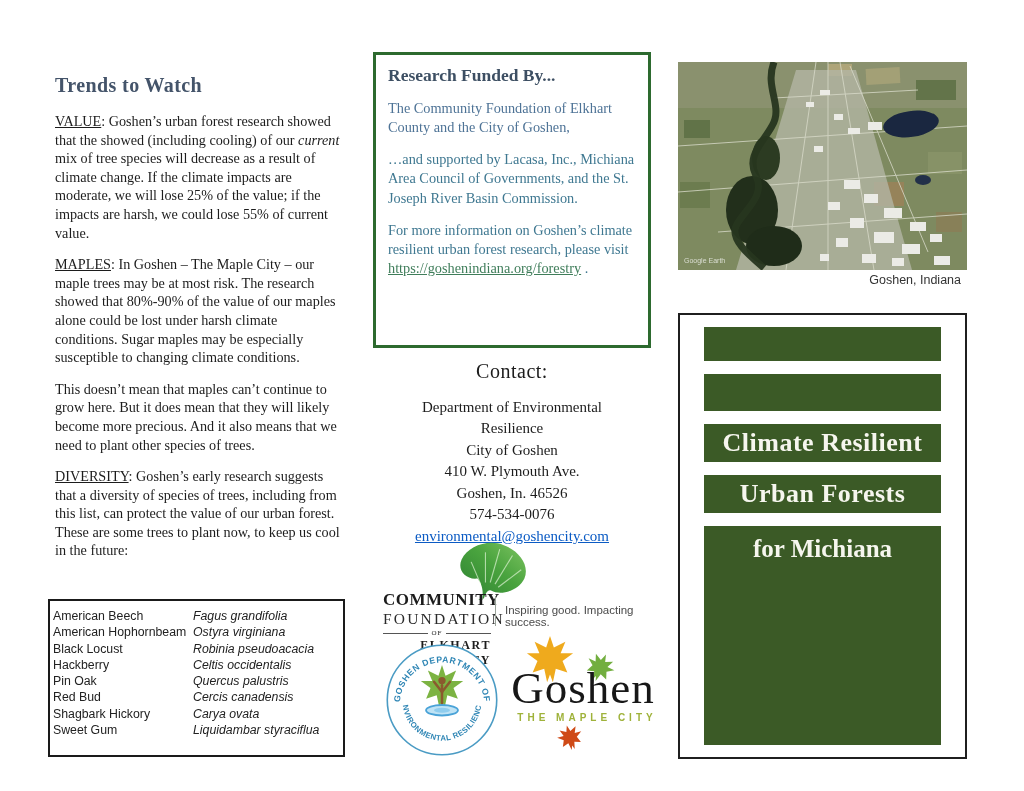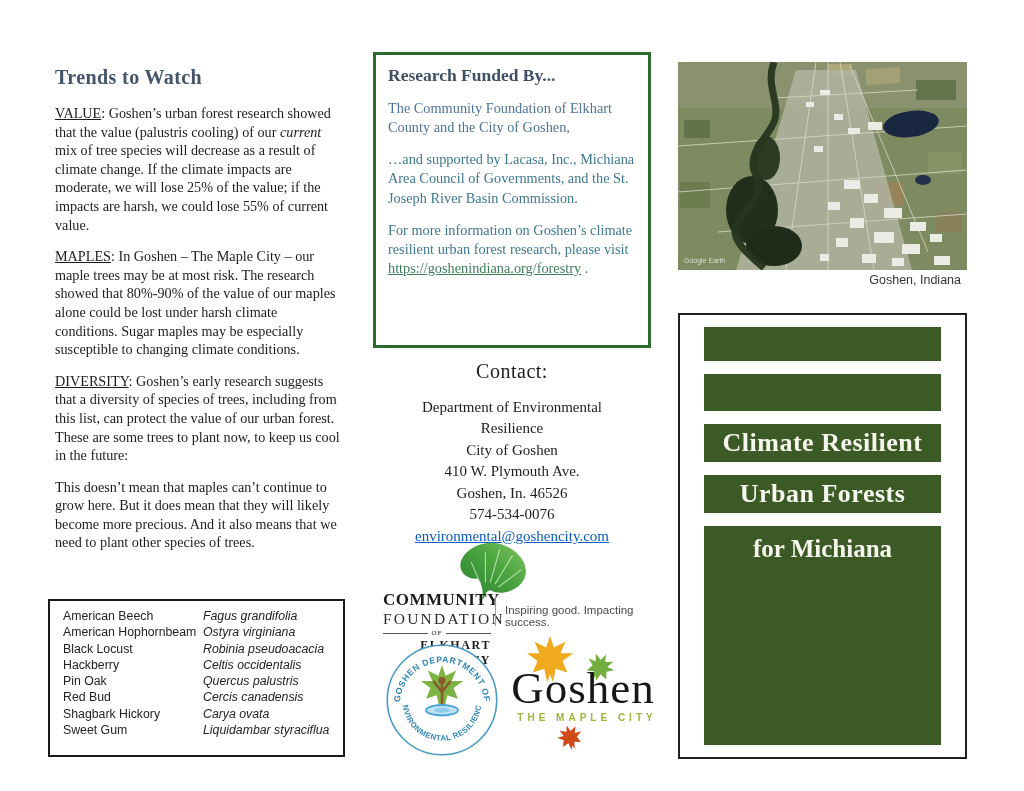--- a/index.html
+++ b/index.html
@@ -4,32 +4,32 @@
 <style>
   * { margin:0; padding:0; box-sizing:border-box; }
   html,body { background:#e9e9e9; }
   #page {
     position:relative; width:1024px; height:791px; background:#ffffff;
     font-family:"Liberation Serif","DejaVu Serif",serif; overflow:hidden;
     margin:0 auto;
   }
 
   
-  .left-col { position:absolute; left:55px; top:66px; width:288px; color:#1c1c1c; }
+  .left-col { position:absolute; left:55px; top:74px; width:288px; color:#1c1c1c; }
   .trends-heading {
     font-size:20px; font-weight:bold; color:#44546a; letter-spacing:.4px;
     margin-bottom:15px;
   }
   .left-col p { font-size:14.2px; line-height:1.31; margin-bottom:13px; }
   .lead { text-decoration:underline; }
   .ital { font-style:italic; }
 
   .tree-box {
     position:absolute; left:48px; top:599px; width:297px; height:158px;
-    border:2px solid #1a1a1a; background:#fff; padding:7px 6px 0 13px;
+    border:2px solid #1a1a1a; background:#fff; padding:7px 6px 0 3px;
     font-family:"Liberation Sans","DejaVu Sans",sans-serif; font-size:12.3px;
     color:#222;
   }
   .tree-row { display:flex; line-height:16.3px; }
   .tree-common { width:140px; flex:0 0 140px; }
   .tree-sci { font-style:italic; }
 
   
   .research-box {
     position:absolute; left:373px; top:52px; width:278px; height:296px;
@@ -99,24 +99,24 @@
   .bar-fill { flex:1; display:block; text-align:center; padding-top:9px;
     color:#f6f6ee; font-weight:bold; font-size:25px; }
 </style>
 </head>
 <body>
 
 <div id="page">
 
   <div class="left-col">
     <div class="trends-heading">Trends to Watch</div>
-    <p><span class="lead">VALUE</span><span>: Goshen’s urban forest research showed that the value (palustris cooling) of our </span><span class="ital">current</span><span> mix of tree species will decrease as a result of climate change. If the climate impacts are moderate, we will lose 25% of the value; if the impacts are harsh, we could lose 55% of current value.</span></p>
+    <p><span class="lead">VALUE</span><span>: Goshen’s urban forest research showed that the showed (including cooling) of our </span><span class="ital">current</span><span> mix of tree species will decrease as a result of climate change. If the climate impacts are moderate, we will lose 25% of the value; if the impacts are harsh, we could lose 55% of current value.</span></p>
     <p><span class="lead">MAPLES</span><span>: In Goshen – The Maple City – our maple trees may be at most risk. The research showed that 80%-90% of the value of our maples alone could be lost under harsh climate conditions. Sugar maples may be especially susceptible to changing climate conditions.</span></p>
+    <p>This doesn’t mean that maples can’t continue to grow here. But it does mean that they will likely become more precious. And it also means that we need to plant other species of trees.</p>
     <p><span class="lead">DIVERSITY</span><span>: Goshen’s early research suggests that a diversity of species of trees, including from this list, can protect the value of our urban forest. These are some trees to plant now, to keep us cool in the future:</span></p>
-    <p>This doesn’t mean that maples can’t continue to grow here. But it does mean that they will likely become more precious. And it also means that we need to plant other species of trees.</p>
   </div>
 
   <div class="tree-box">
       <div class="tree-row">
         <span class="tree-common">American Beech</span>
         <span class="tree-sci">Fagus grandifolia</span>
       </div>
       <div class="tree-row">
         <span class="tree-common">American Hophornbeam</span>
         <span class="tree-sci">Ostyra virginiana</span>

